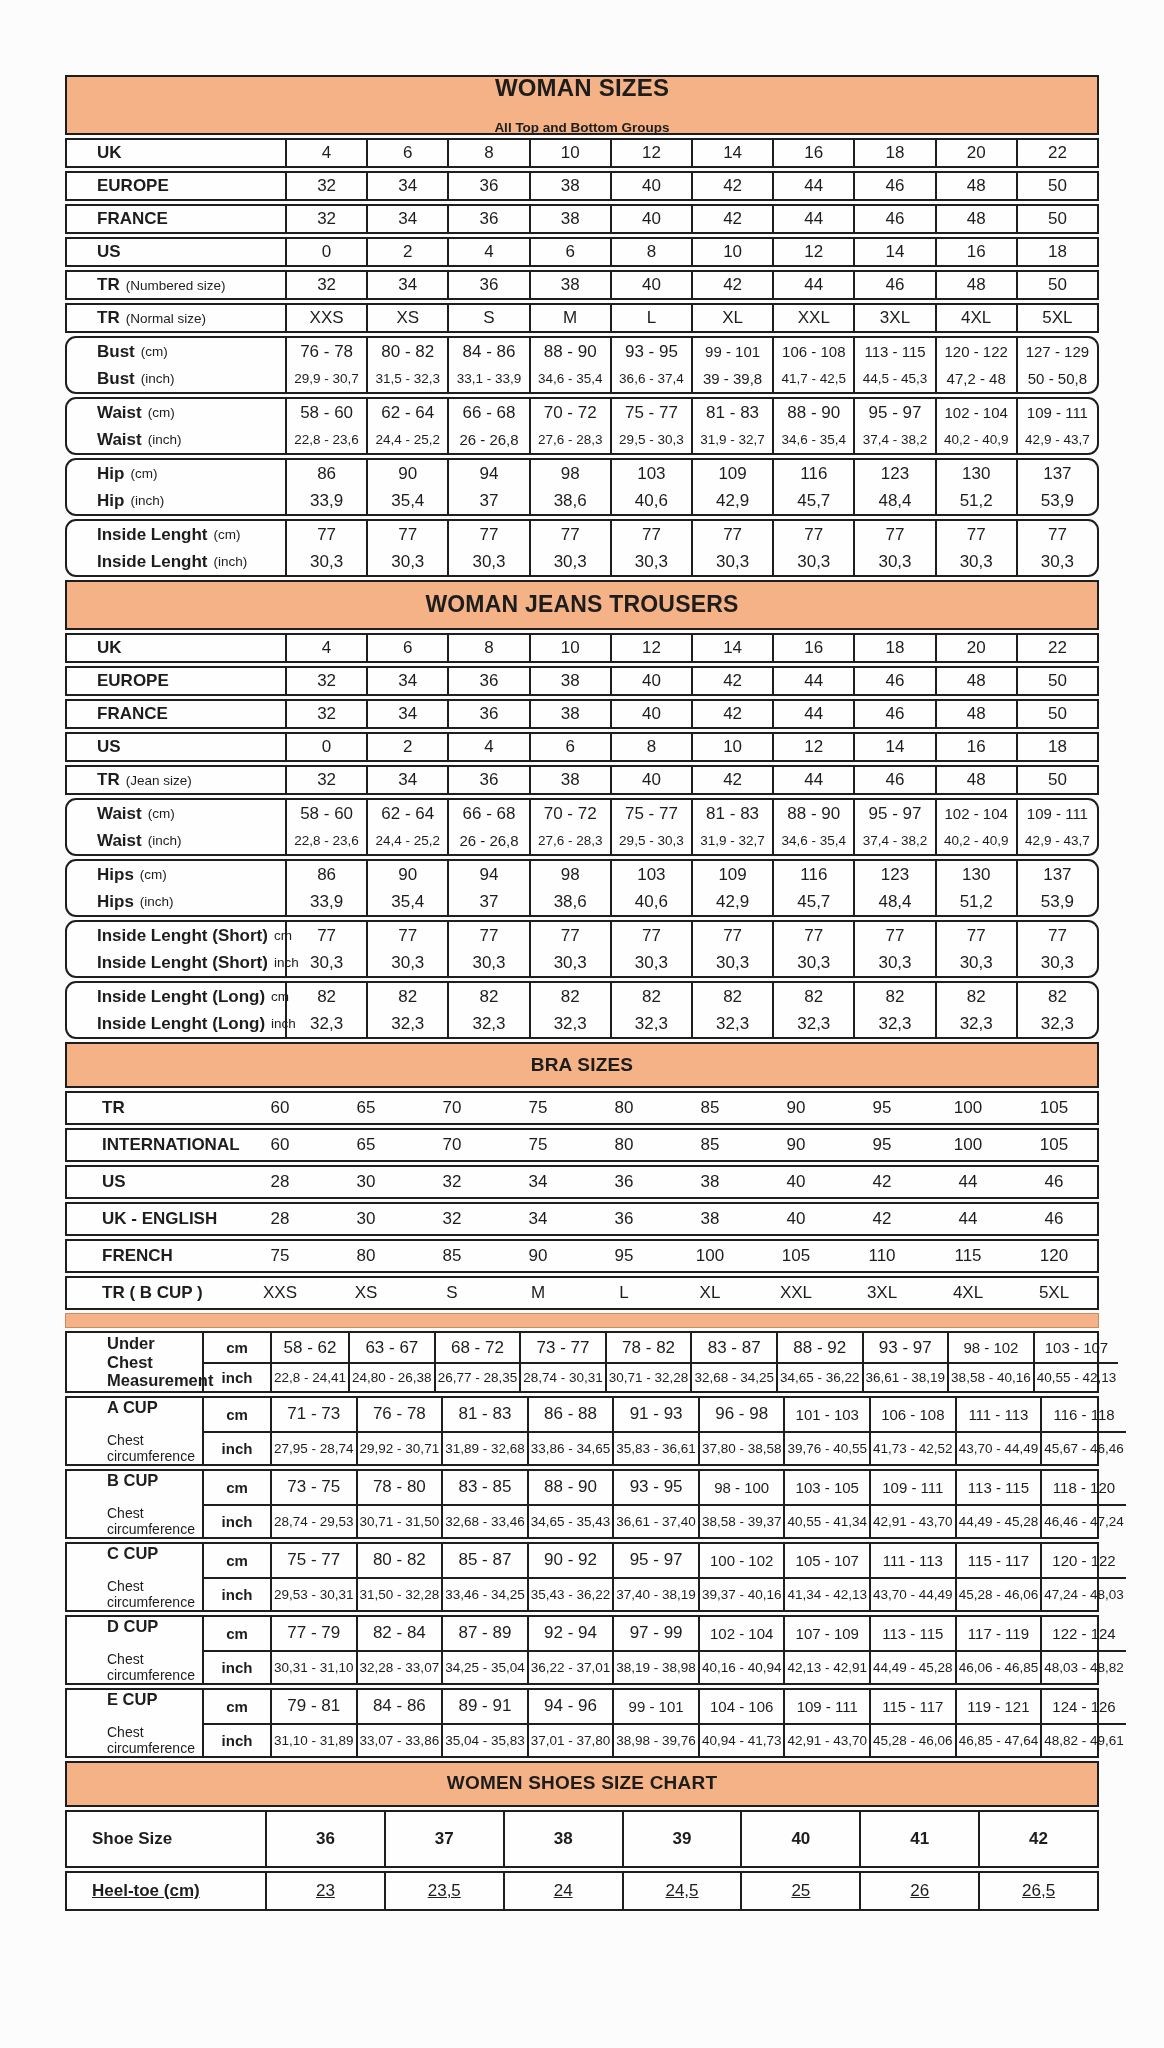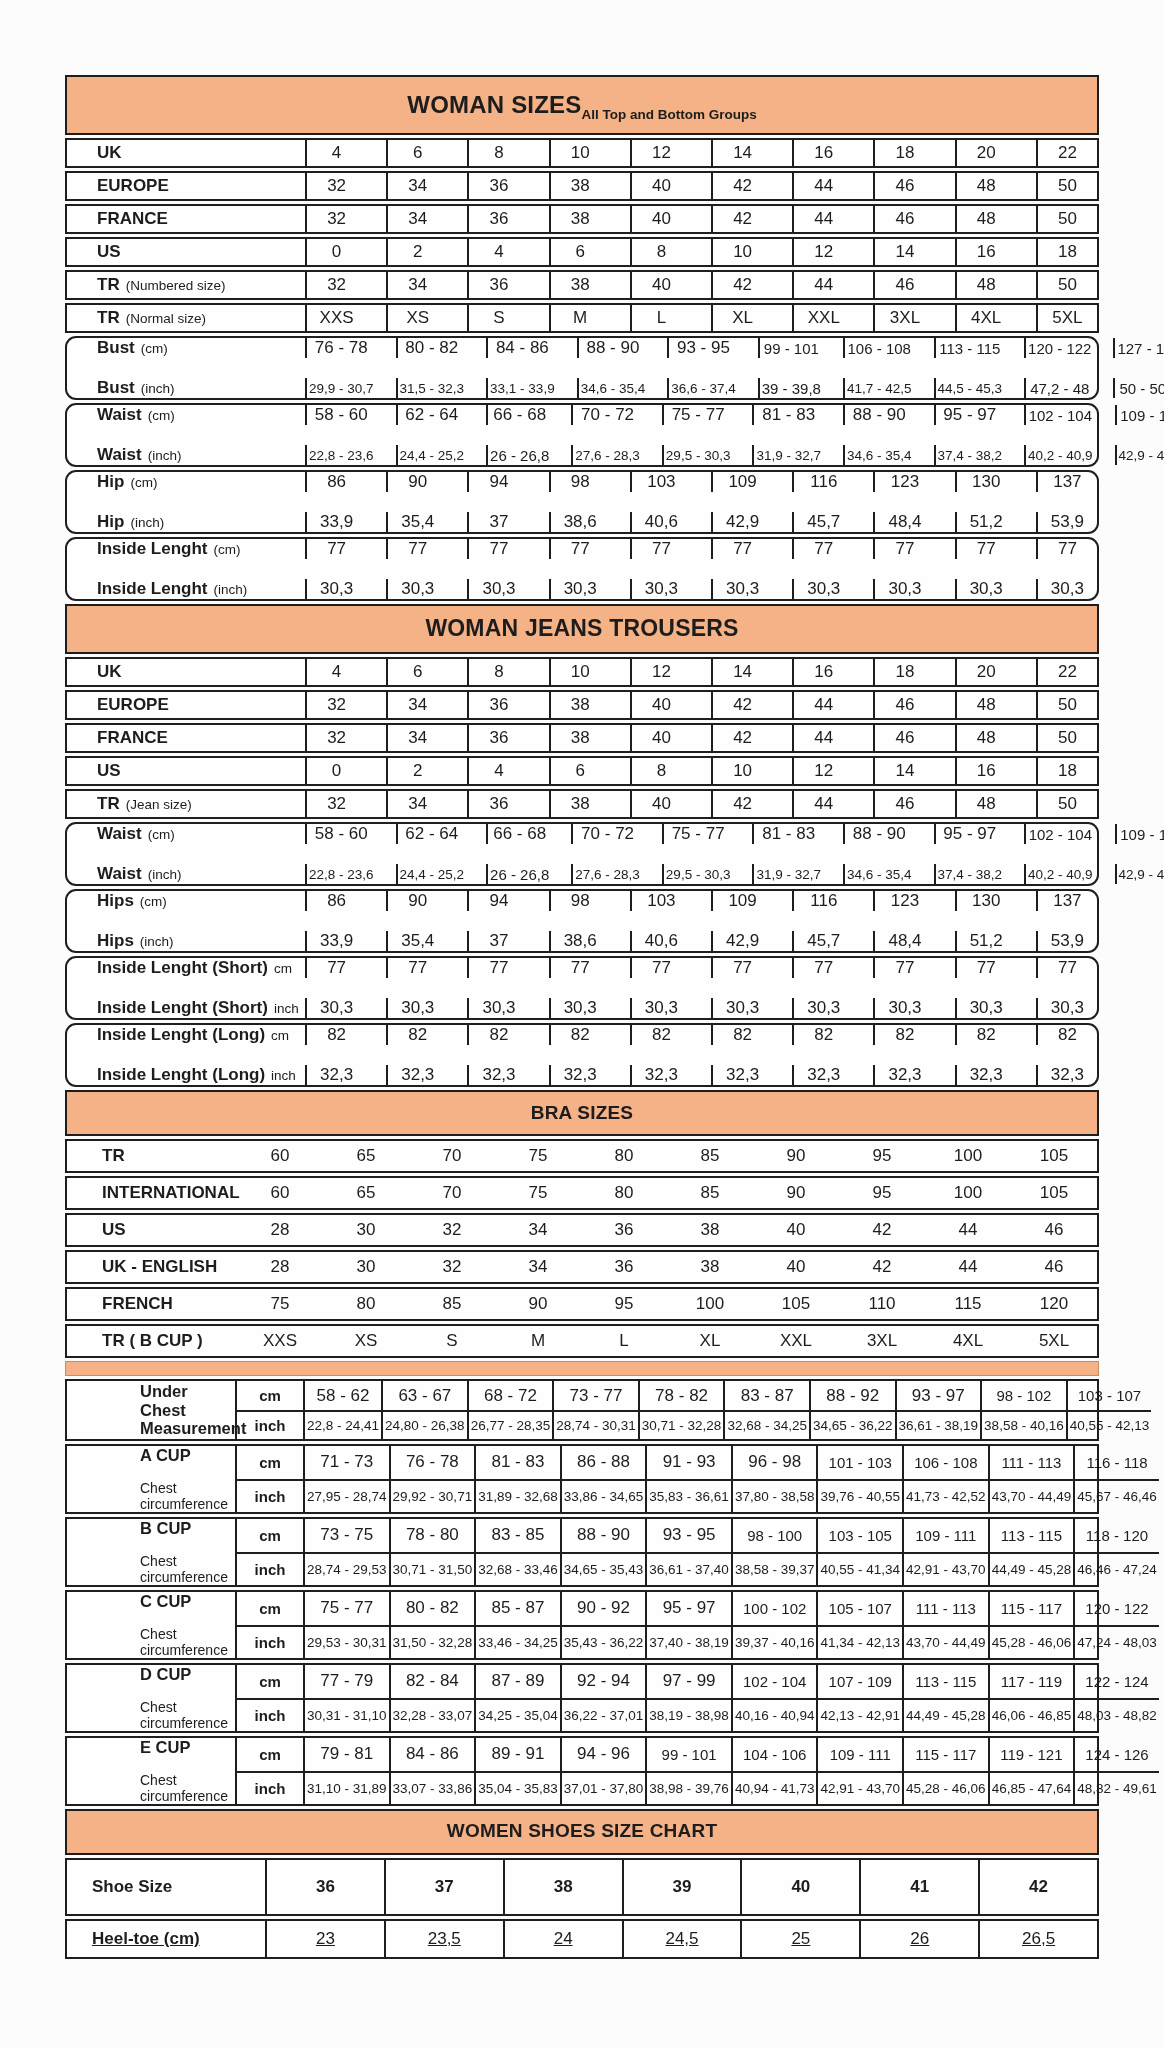--- a/index.html
+++ b/index.html
@@ -7,40 +7,40 @@
   body{
     width:1164px;min-height:2048px;background:#fcfcfc;color:#1d1d1d;
     font-family:"Liberation Sans","DejaVu Sans",sans-serif;
   }
   .page{padding:75px 65px 40px 65px;}
   section.tbl{margin:0 0 0 0;}
   .gap48{margin-top:48px;} .gap52{margin-top:52px;} .gap56{margin-top:56px;}
 
   .band{
     border:2px solid #1e1e1e;background:#f4b286;
-    display:flex;justify-content:center;align-items:center;
+    display:flex;flex-direction:column;justify-content:center;align-items:center;
     margin-bottom:3px;text-align:center;
   }
   .band-lg{height:60px;} .band-md{height:50px;} .band-sm{height:46px;}
   .band-thin{height:15px;background:#f4b286;border:1px solid #c98c5e;margin-bottom:3px;}
   .band-title{font-weight:bold;font-size:24px;letter-spacing:.2px;line-height:1.1;}
   .band-title.t23{font-size:23px;} .band-title.t19{font-size:19px;}
   .band-sub{font-weight:bold;font-size:13.5px;margin-top:18px;}
 
   .rowbox{
     display:grid;border:2px solid #1e1e1e;margin-bottom:3px;background:#fefefe;
     grid-auto-rows:1fr;align-items:stretch;
   }
-  .cols-main{grid-template-columns:218px repeat(10,1fr);gap:20px;}
+  .cols-main{grid-template-columns:218px repeat(10,1fr);}
   .cols-bra{grid-template-columns:170px repeat(10,1fr);}
   .cols-shoes{grid-template-columns:198px repeat(7,1fr);}
   .cols-cup{grid-template-columns:135px 68px repeat(10,1fr);}
   .single{min-height:30px;} .h33{min-height:34px;} .pair{min-height:58px;border-radius:11px;}
   .h58{min-height:58px;} .h40{min-height:40px;text-decoration:underline;}
-  .cupbox{min-height:62px;padding-left:33px;}
+  .cupbox{min-height:62px;}
 
   .lbl{display:flex;align-items:center;padding-left:30px;gap:6px;white-space:nowrap;}
   .lbl .b{font-weight:bold;font-size:17px;}
   .lbl .s{font-weight:normal;font-size:13.5px;}
   .noline .lbl{padding-left:35px;}
   .shoes .lbl{padding-left:25px;}
 
   .cell{
     display:flex;align-items:center;justify-content:center;
     border-left:2px solid #1e1e1e;font-size:17px;white-space:nowrap;padding:0 2px;

